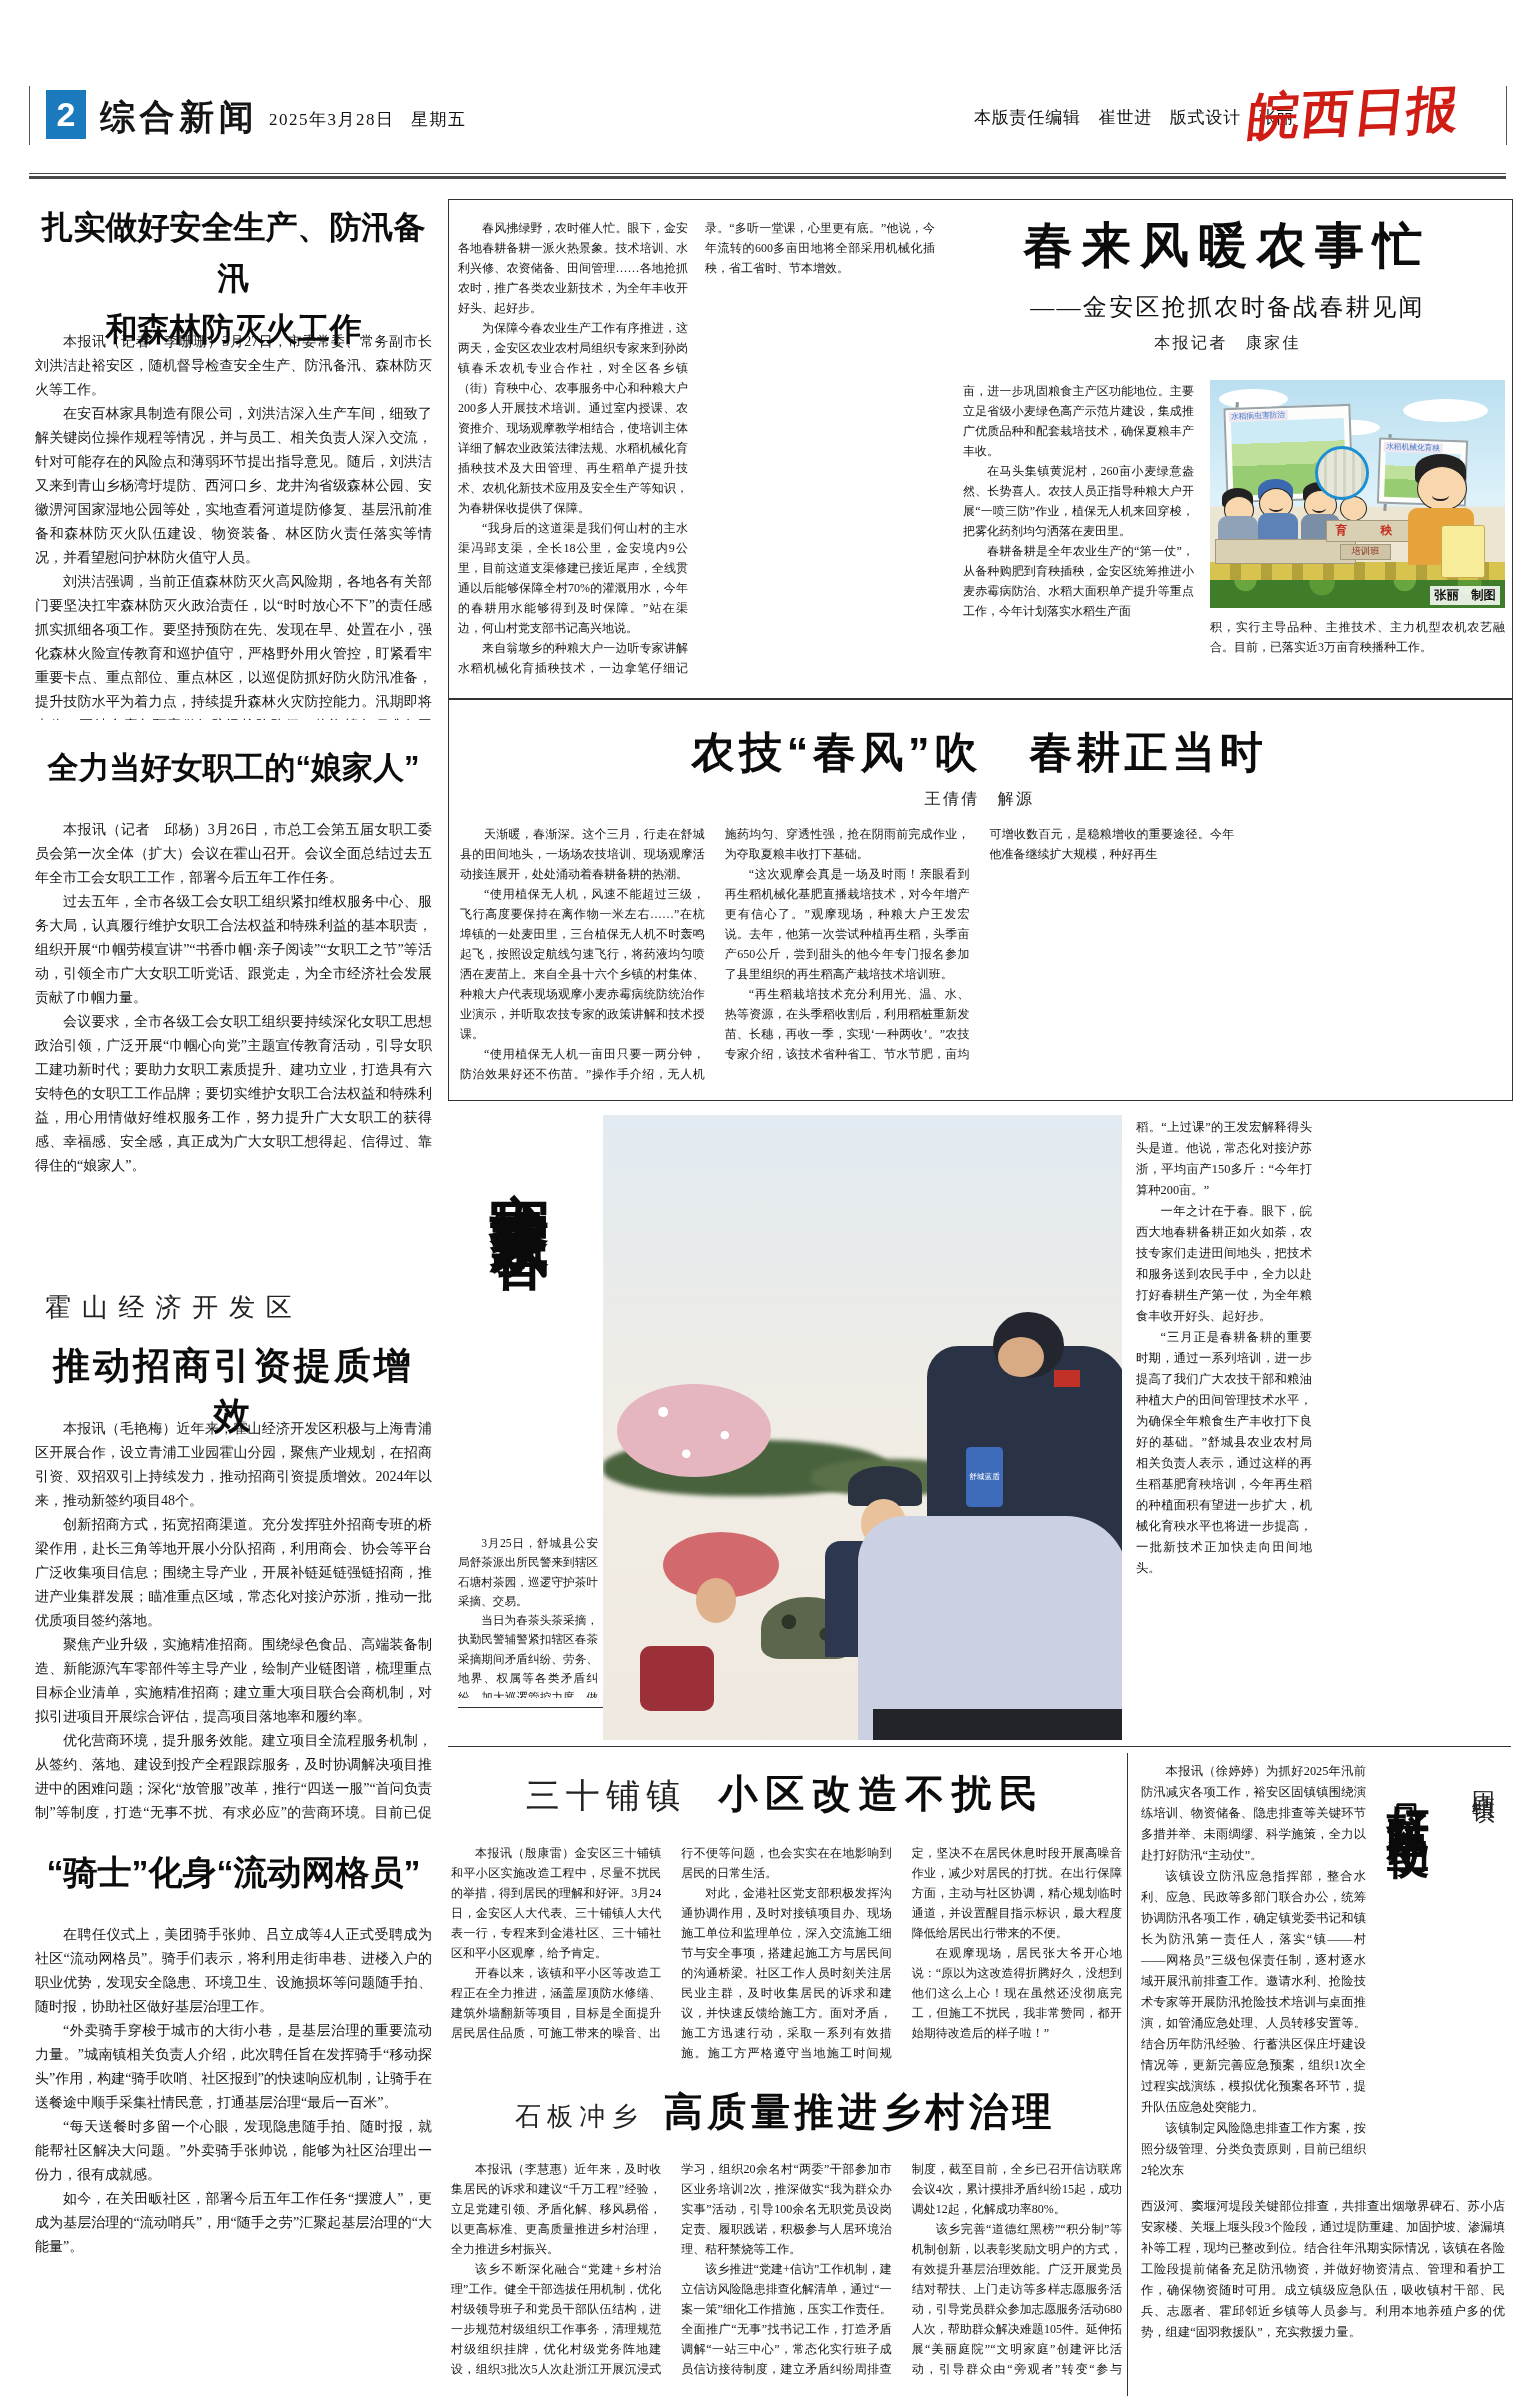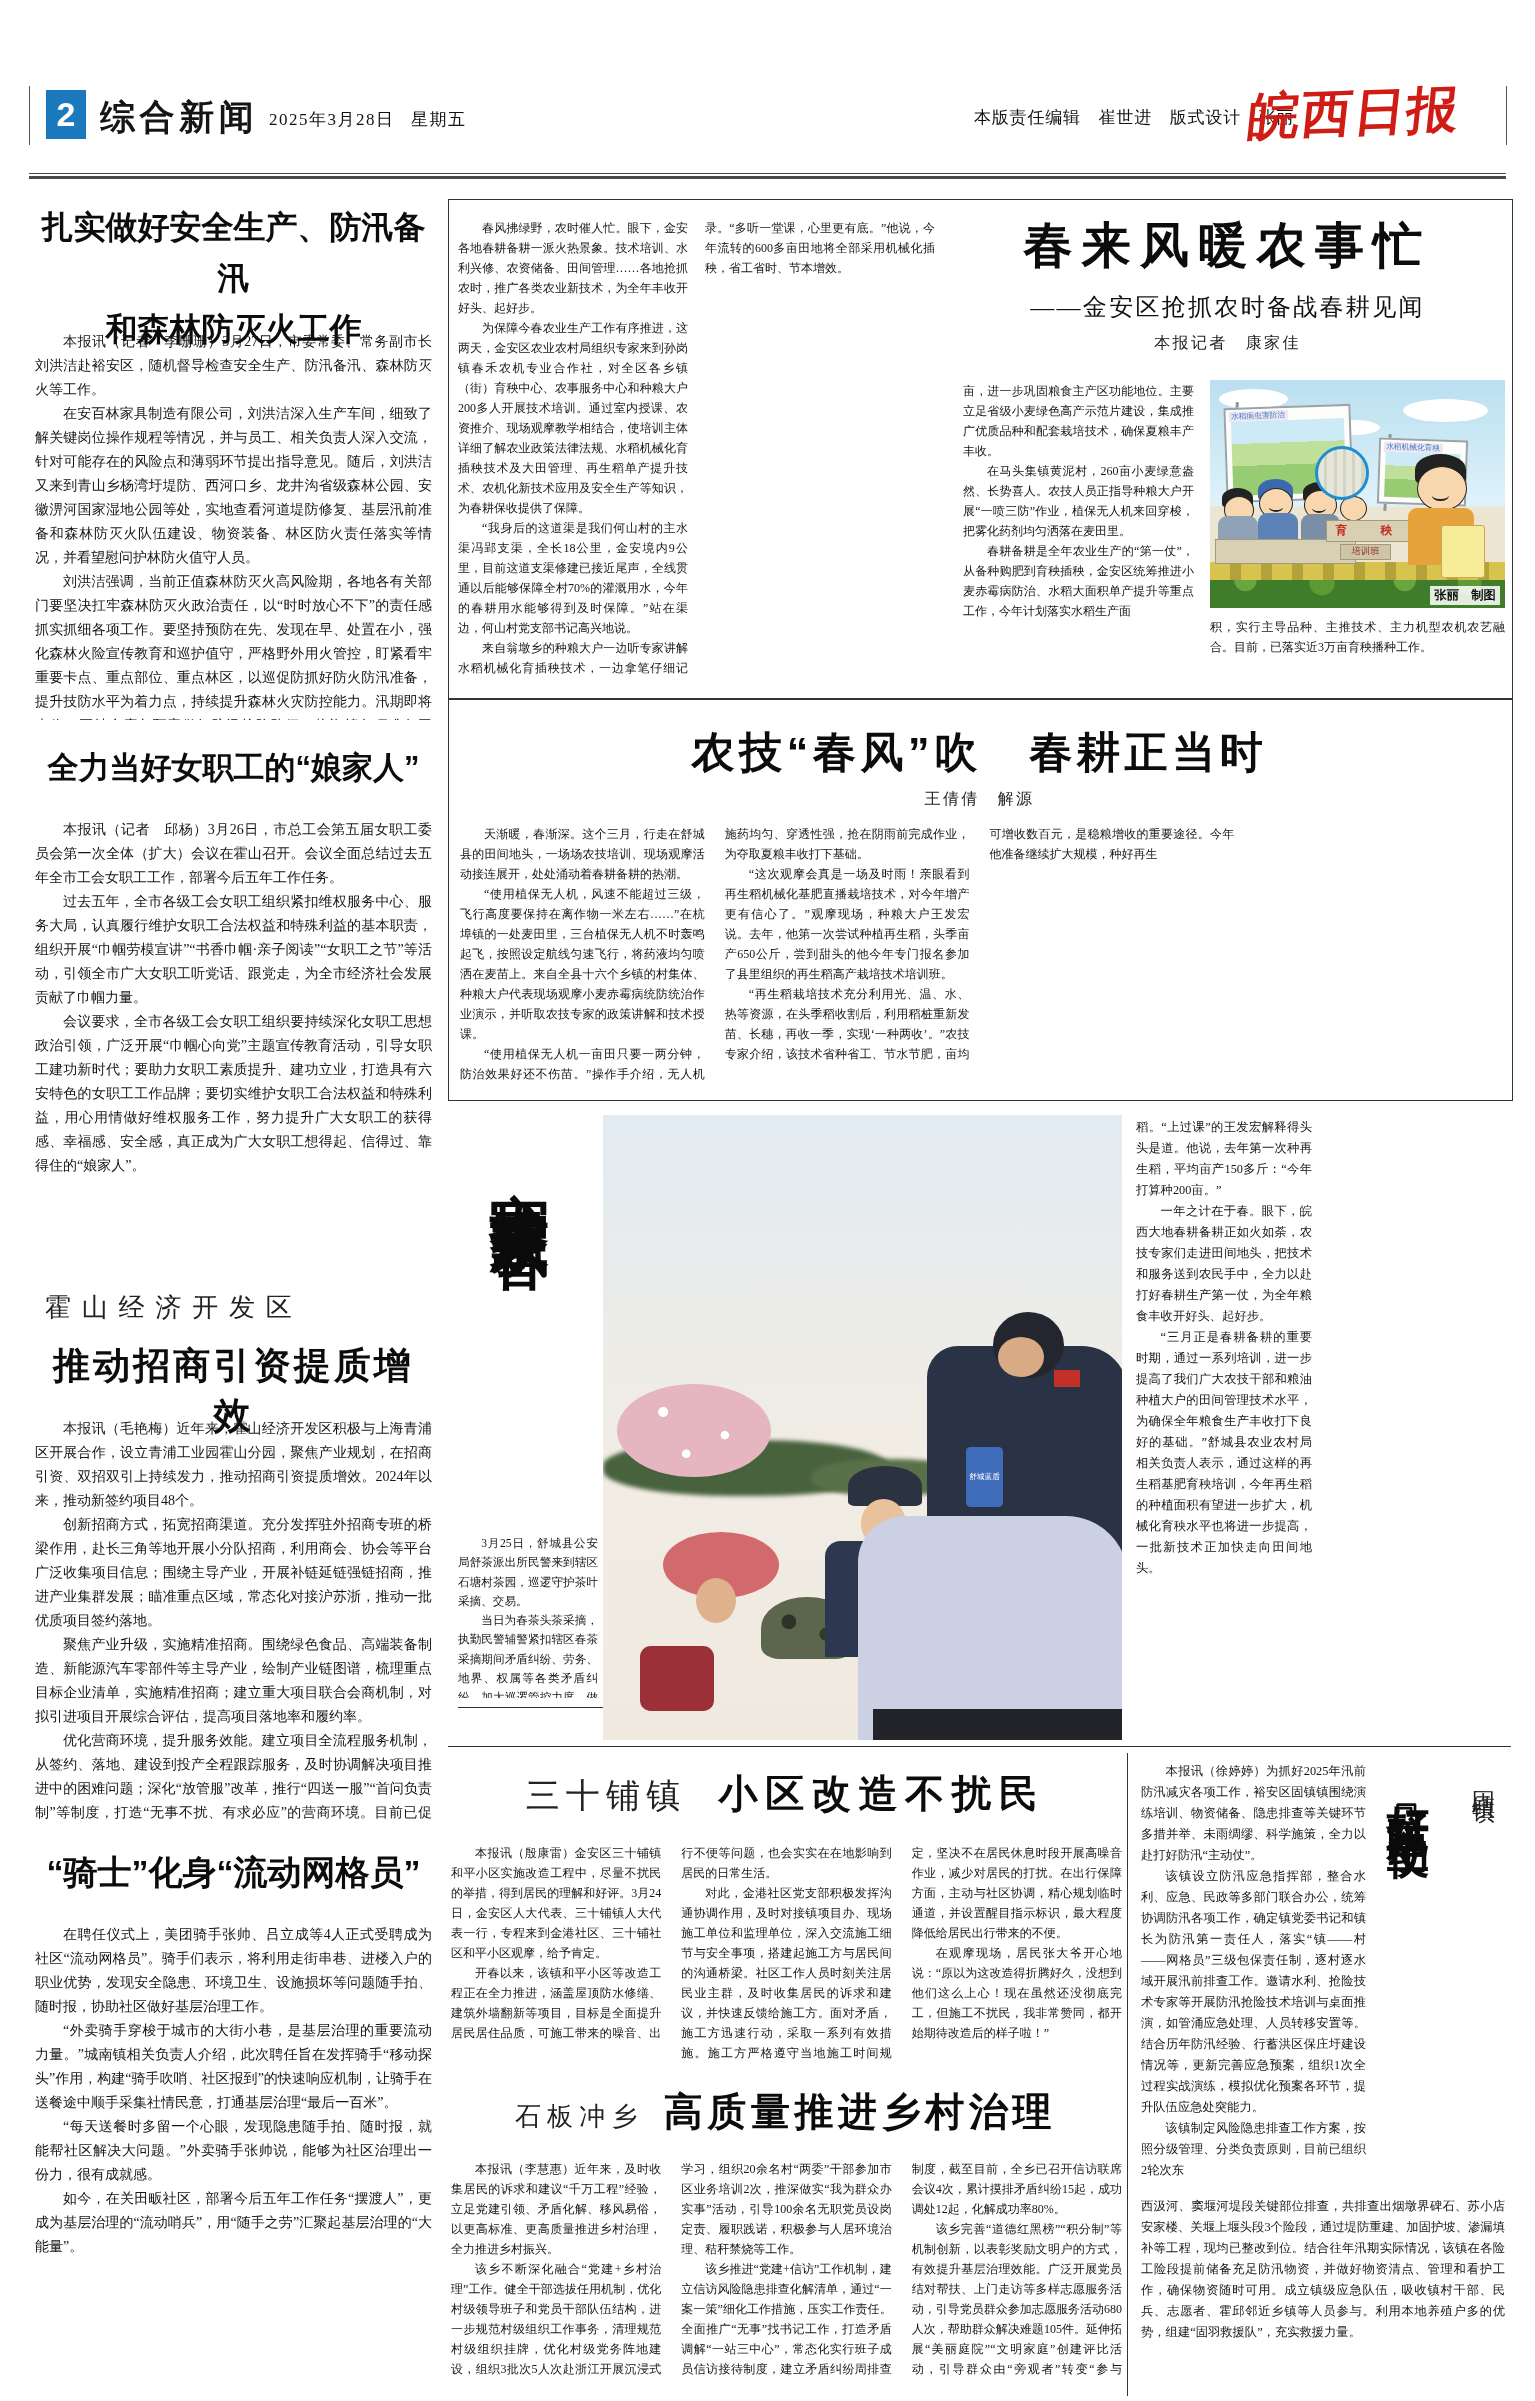--- a/index.html
+++ b/index.html
@@ -252,21 +252,21 @@
     <div class="ph-face1"></div>
     <div class="ph-hat-camo"></div>
     <div class="ph-policewoman-cap"></div>
     <div class="ph-policewoman-face"></div>
     <div class="ph-policewoman-body"></div>
     <div class="ph-bag"></div>
     <div class="ph-civilian"></div>
     <div class="ph-civ-dark"></div>
   </div>
   <div class="abs bt md cols2 clip" style="left:1136px;top:1117px;width:369px;height:617px;">
-    <p class="cont">稻。“上过课”的王发宏解释得头头是道。他说，去年第一次种再生稻，平均亩产150多斤：“今年打算种200亩。”</p>
+    <p class="cont">稻。“上过课”的王发宏解释得头头是道。他说，常态化对接沪苏浙，平均亩产150多斤：“今年打算种200亩。”</p>
     <p>一年之计在于春。眼下，皖西大地春耕备耕正如火如荼，农技专家们走进田间地头，把技术和服务送到农民手中，全力以赴打好春耕生产第一仗，为全年粮食丰收开好头、起好步。</p>
     <p>“三月正是春耕备耕的重要时期，通过一系列培训，进一步提高了我们广大农技干部和粮油种植大户的田间管理技术水平，为确保全年粮食生产丰收打下良好的基础。”舒城县农业农村局相关负责人表示，通过这样的再生稻基肥育秧培训，今年再生稻的种植面积有望进一步扩大，机械化育秧水平也将进一步提高，一批新技术正加快走向田间地头。</p>
   </div>
 
   <div class="abs hline" style="left:448px;top:1746px;width:1063px;"></div>
   <div class="abs vline" style="left:1127px;top:1753px;height:643px;"></div>
 
   <div class="abs" style="left:448px;top:1767px;width:675px;text-align:center;">
     <span class="kicker" style="font-size:34px;letter-spacing:6.2px;margin-right:32px;">三十铺镇</span><span class="h-big" style="font-size:39px;letter-spacing:7.7px;">小区改造不扰民</span>
   </div>

